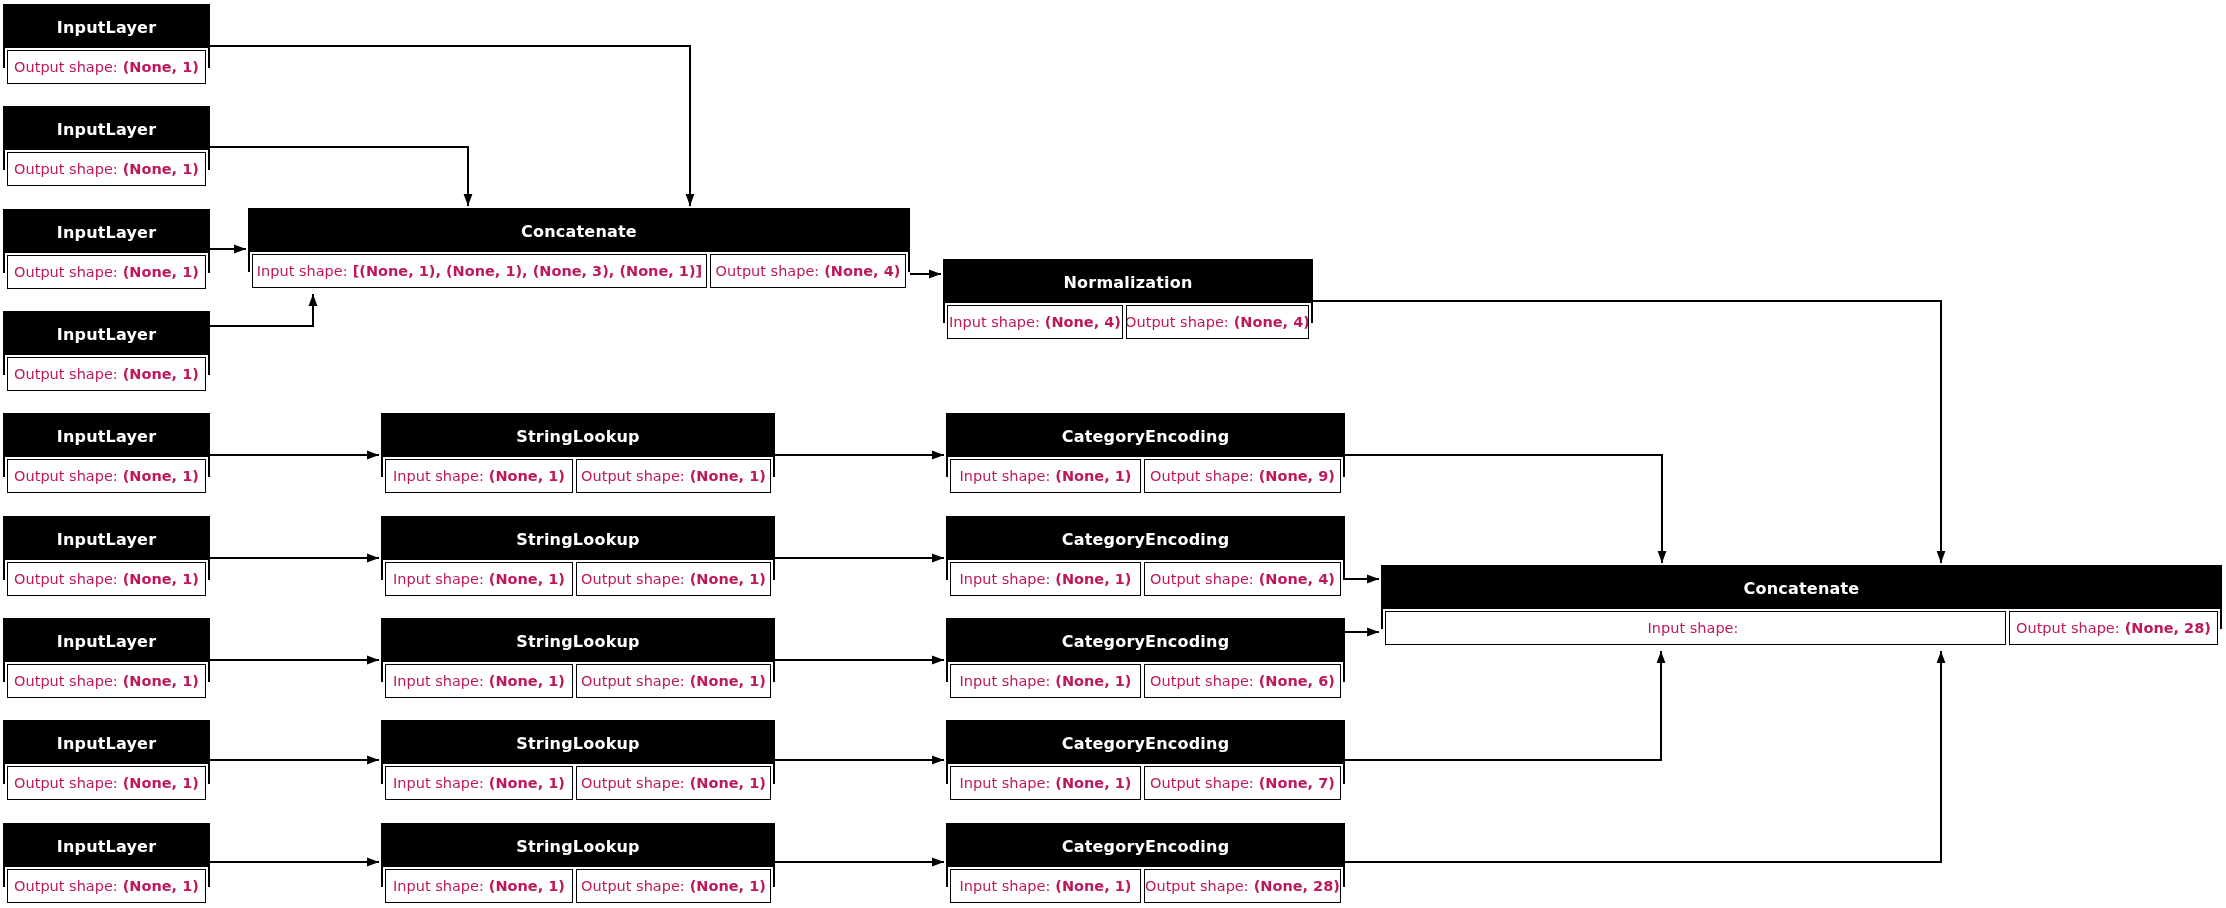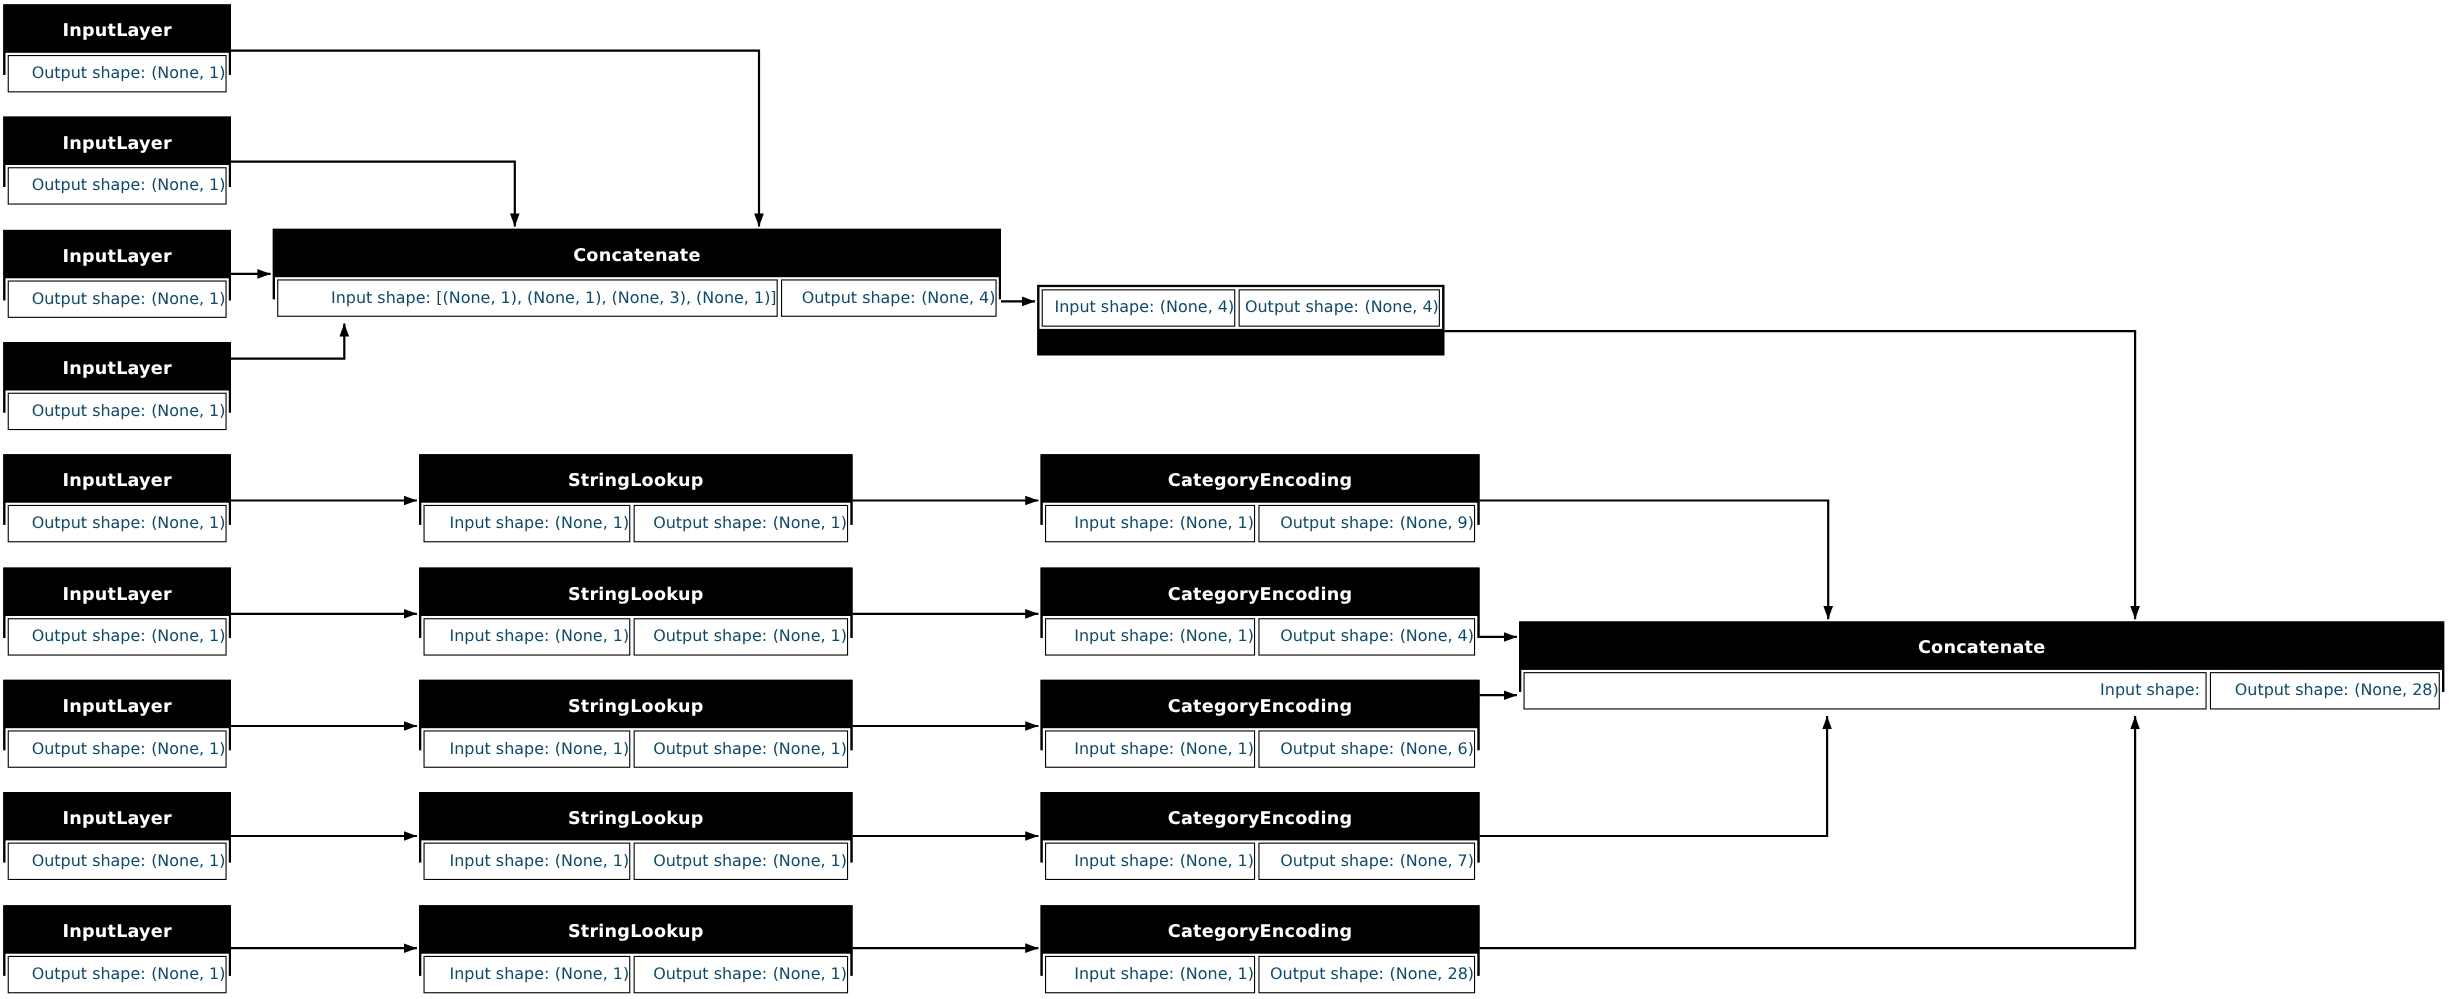--- a/index.html
+++ b/index.html
@@ -3,23 +3,23 @@
 <meta charset="utf-8">
 <style>
   html,body{margin:0;padding:0;background:#ffffff;}
   .canvas{position:relative;width:2226px;height:908px;background:#ffffff;overflow:hidden;
           font-family:"DejaVu Sans","Liberation Sans",sans-serif;}
   .node{position:absolute;box-sizing:border-box;height:64px;border:2px solid #000;background:#000;}
   .hdr{height:42px;background:#000;color:#fff;display:flex;align-items:center;justify-content:center;
        font-weight:bold;font-size:16px;letter-spacing:0.2px;}
   .nbody{box-sizing:border-box;height:38px;background:#fff;display:flex;padding:2px;gap:3px;}
   .cell{box-sizing:border-box;border:1.5px solid #000;background:#fff;display:flex;align-items:center;
-        justify-content:flex-end;font-size:14.5px;color:#0c4a6e;white-space:nowrap;overflow:hidden;}
+        justify-content:center;font-size:14.5px;color:#be185d;white-space:nowrap;overflow:hidden;}
   .cell .lbl{margin-right:5px;}
-  .cell .val{font-weight:normal;}
+  .cell .val{font-weight:bold;}
   .grow{flex:1;}
   svg.edges{position:absolute;left:0;top:0;pointer-events:none;}
   svg.edges polyline{fill:none;stroke:#000;stroke-width:2;}
 </style>
 </head>
 <body>
 
 <div class="canvas">
 
   <svg class="edges" width="2226" height="908">
@@ -141,20 +141,21 @@
         <span class="val">[(None, 1), (None, 1), (None, 3), (None, 1)]</span>
       </div>
       <div class="cell grow">
         <span class="lbl">Output shape:</span>
         <span class="val">(None, 4)</span>
       </div>
     </div>
   </div>
 
   <div class="node" style="left:943px;top:259px;width:370px;">
+    <div class="hdr">Normalization</div>
     <div class="nbody">
       <div class="cell" style="width:176px;">
         <span class="lbl">Input shape:</span>
         <span class="val">(None, 4)</span>
       </div>
       <div class="cell grow">
         <span class="lbl">Output shape:</span>
         <span class="val">(None, 4)</span>
       </div>
     </div>

